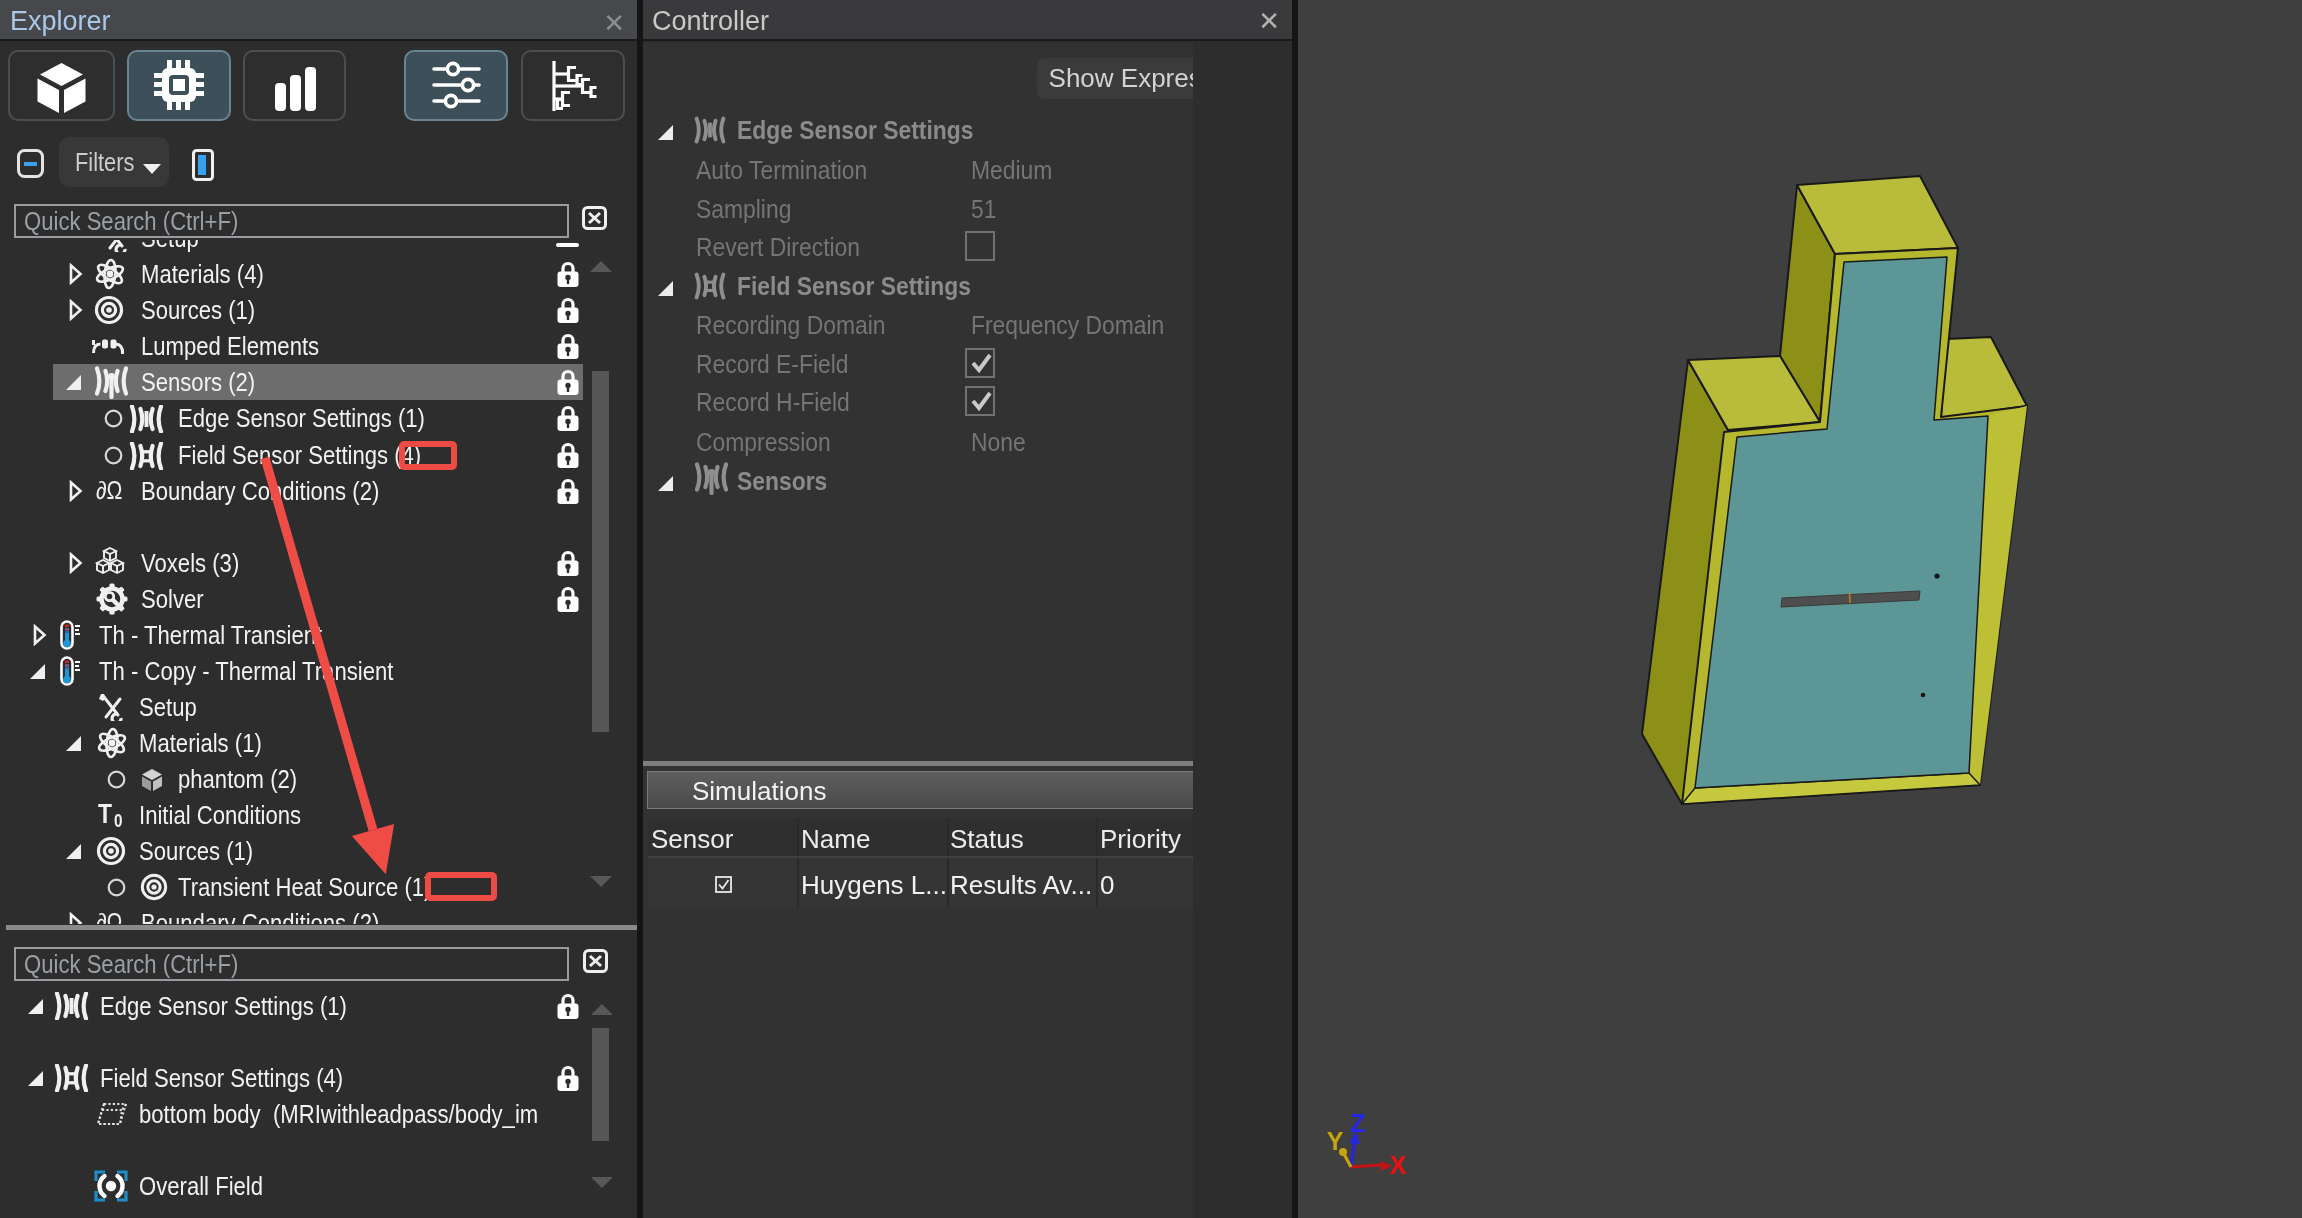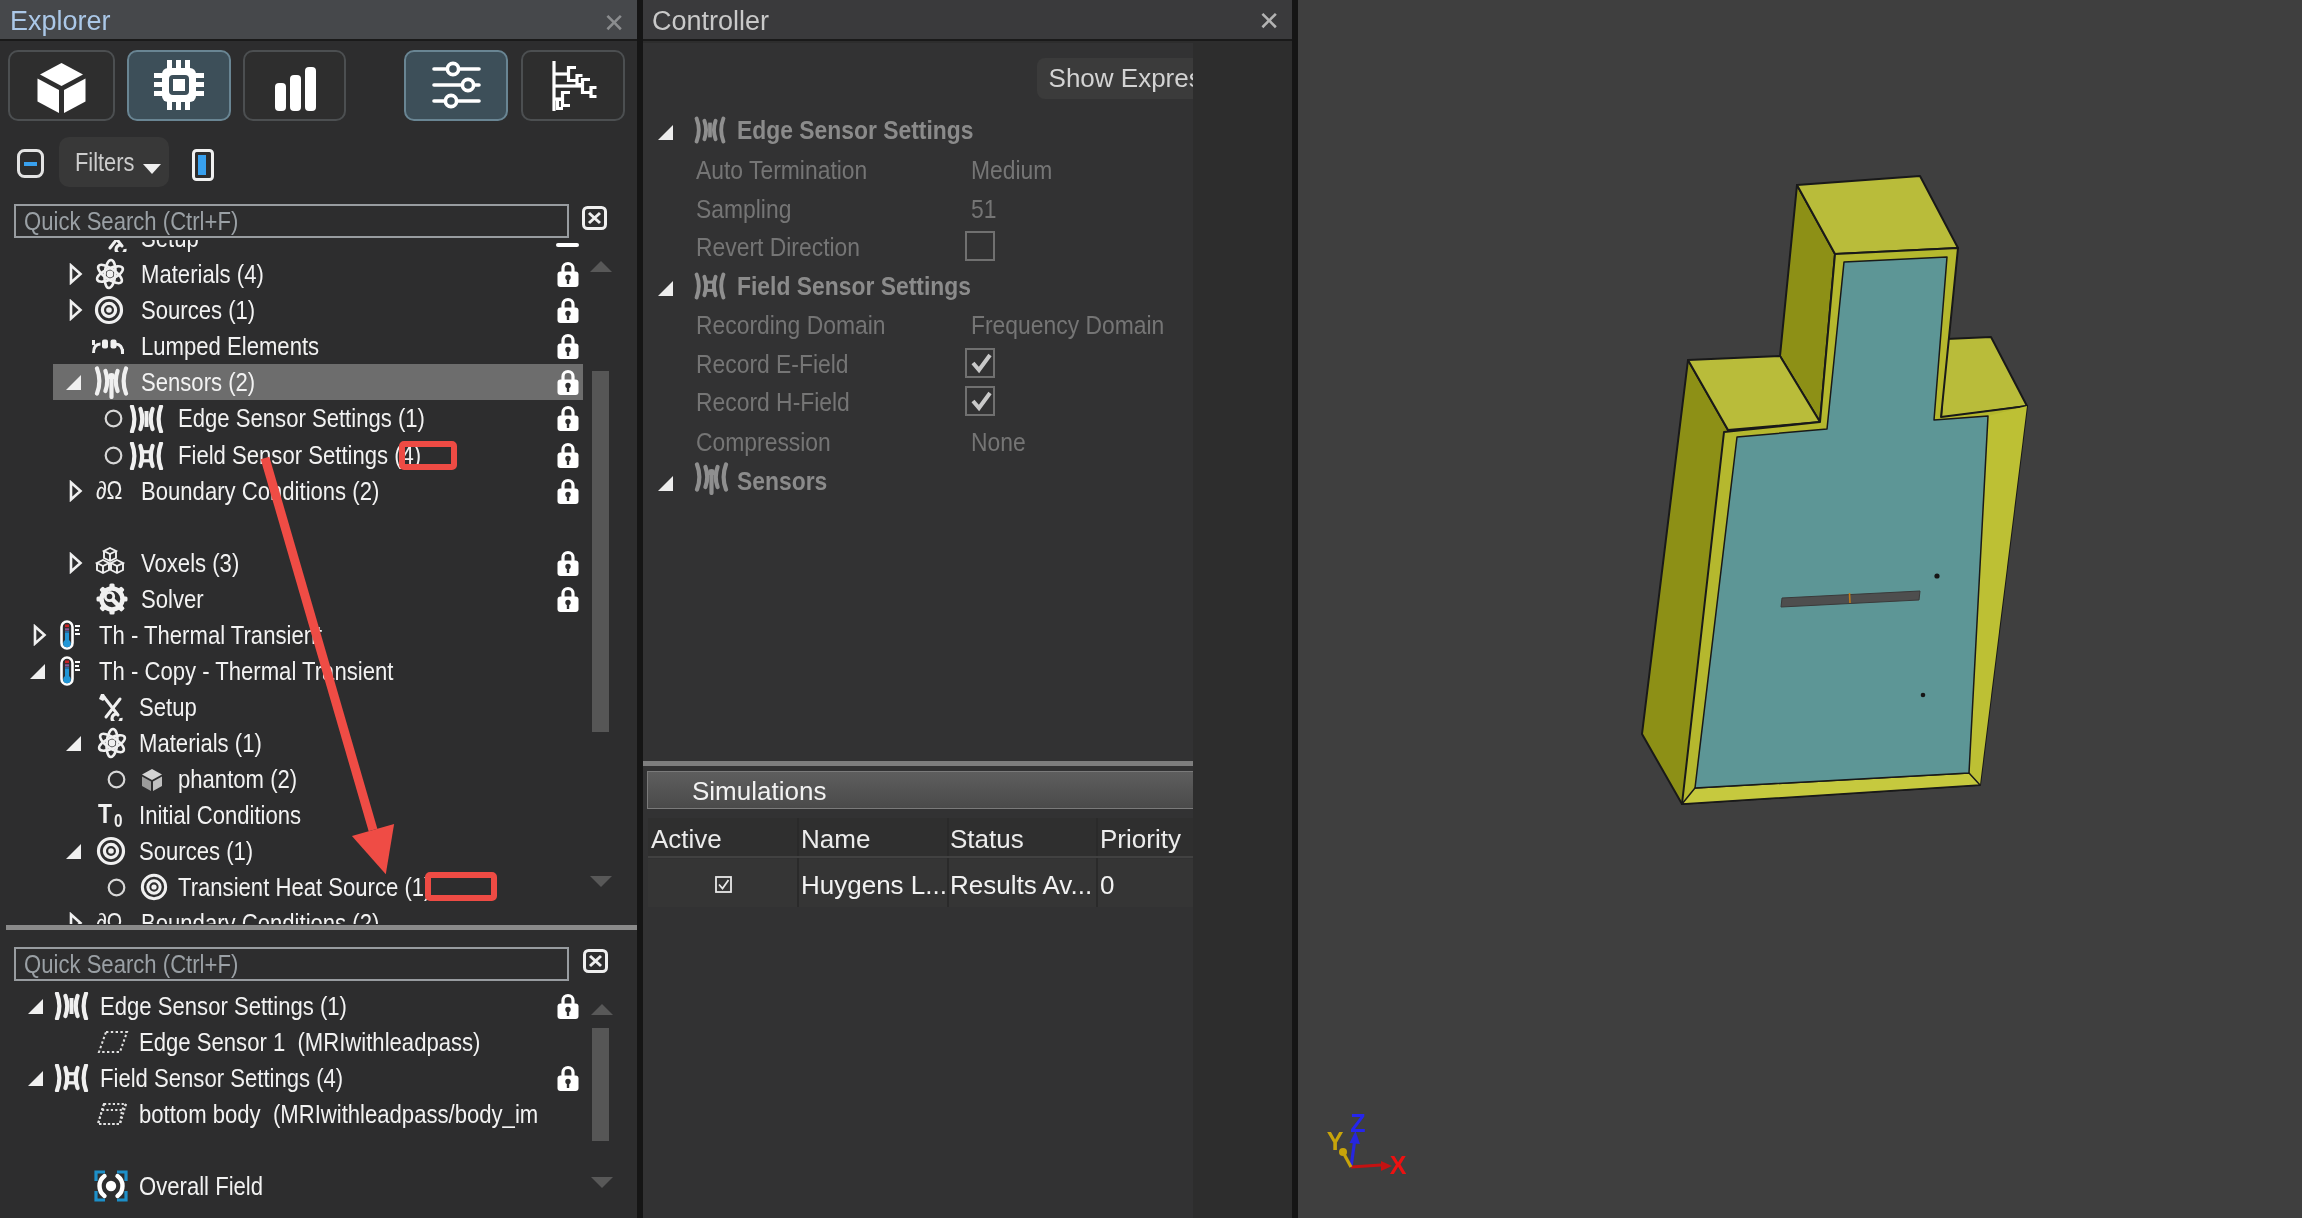--- a/index.html
+++ b/index.html
@@ -481,26 +481,20 @@
           <rect x="17.5" y="6" width="4" height="16" fill="#f0f0f0"></rect>
         </svg>
         <span style="left:100px">Edge Sensor Settings (1)</span>
         <svg class="abs" style="left:556px;top:4px" width="24" height="28" viewBox="0 0 24 28">
           <path d="M7 13 v-4.5 a5 5 0 0 1 10 0 V13" fill="none" stroke="#fff" stroke-width="3.2"></path>
           <rect x="1.5" y="11.5" width="21" height="15.5" rx="3" fill="#fff"></rect>
           <circle cx="12" cy="17.5" r="2.7" fill="#2d2d2e"></circle>
           <rect x="10.8" y="18" width="2.4" height="6" fill="#2d2d2e"></rect>
         </svg>
       </div>
-<div class="tr" style="top:38px">
-        <svg class="abs" style="left:97px;top:6px" width="32" height="24" viewBox="0 0 32 24">
-          <polygon points="9,2 30,2 23,22 2,22" fill="none" stroke="#e2e2e2" stroke-width="2" stroke-dasharray="2.4,2.4"></polygon>
-        </svg>
-        <span style="left:139px">Edge Sensor 1&nbsp; (MRIwithleadpass)</span>
-      </div>
 <div class="tr" style="top:74px">
         <svg class="abs" style="left:28px;top:11px" width="15" height="15" viewBox="0 0 15 15">
           <polygon points="0,15 15,15 15,0" fill="#f0f0f0"></polygon>
         </svg>
         <svg class="abs" style="left:52px;top:4px" width="39" height="28" viewBox="0 0 39 28">
           <g stroke="#f0f0f0" stroke-width="4.2" fill="none" stroke-linecap="round">
             <path d="M5 1.5 A 35 35 0 0 1 5 26.5"></path>
             <path d="M13.4 4 A 29 29 0 0 1 13.4 24"></path>
             <path d="M34 1.5 A 35 35 0 0 0 34 26.5"></path>
             <path d="M25.6 4 A 29 29 0 0 0 25.6 24"></path>
@@ -624,21 +618,21 @@
     </svg>
 <div class="ghdr" style="left:94px;top:423px">Sensors</div>
 <div class="abs" style="left:0px;top:718px;width:649px;height:5px;background:#7e7e7e"></div>
 <div class="abs" style="left:4px;top:728px;width:600px;height:38px;background:linear-gradient(#5e5e5e,#4a4a4a);border:1px solid #7a7a7a"></div>
 <div class="abs" style="left:49px;top:733px;font-size:26px;color:#f2f2f2">Simulations</div>
 <svg class="abs" style="left:573px;top:740px" width="22" height="18" viewBox="0 0 22 18">
       <polygon points="0,18 22,18 22,0" fill="#fff"></polygon>
     </svg>
 <div class="abs" style="left:5px;top:775px;width:599px;height:40px;background:#2f2f2f"></div>
 <div class="abs" style="left:5px;top:816px;width:599px;height:48px;background:#353535"></div>
-<div class="abs" style="left:8px;top:781px;font-size:26px;color:#ececec">Active</div>
+<div class="abs" style="left:8px;top:781px;font-size:26px;color:#ececec">Sensor</div>
 <div class="abs" style="left:158px;top:781px;font-size:26px;color:#ececec">Name</div>
 <div class="abs" style="left:307px;top:781px;font-size:26px;color:#ececec">Status</div>
 <div class="abs" style="left:457px;top:781px;font-size:26px;color:#ececec">Priority</div>
 <div class="abs" style="left:154px;top:775px;width:2px;height:89px;background:#2a2a2a"></div>
 <div class="abs" style="left:304px;top:775px;width:2px;height:89px;background:#2a2a2a"></div>
 <div class="abs" style="left:453px;top:775px;width:2px;height:89px;background:#2a2a2a"></div>
 <div class="abs" style="left:5px;top:813px;width:599px;height:2px;background:#414141"></div>
 <svg class="abs" style="left:72px;top:833px" width="17" height="17" viewBox="0 0 17 17">
 <rect x="1" y="1" width="15" height="15" fill="none" stroke="#e8e8e8" stroke-width="1.8"></rect>
 <path d="M4 8.5 L7.5 12.5 L13.5 4" fill="none" stroke="#e8e8e8" stroke-width="1.8"></path>

